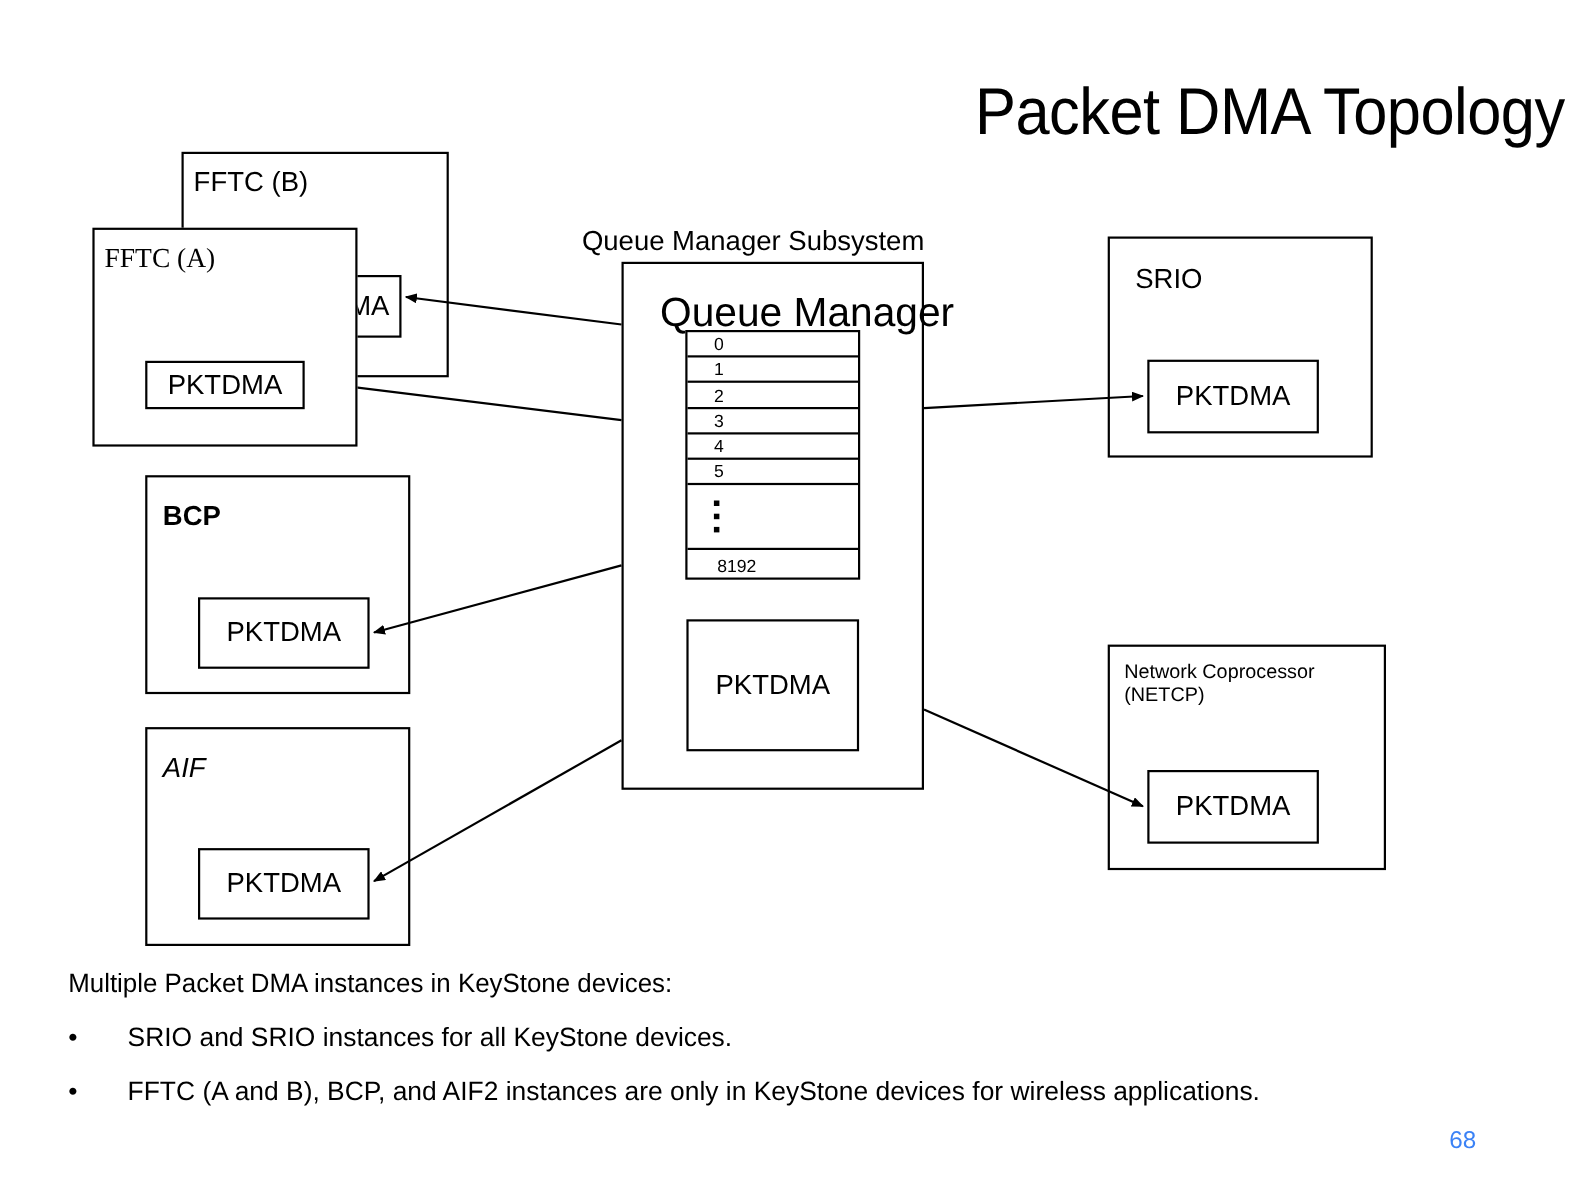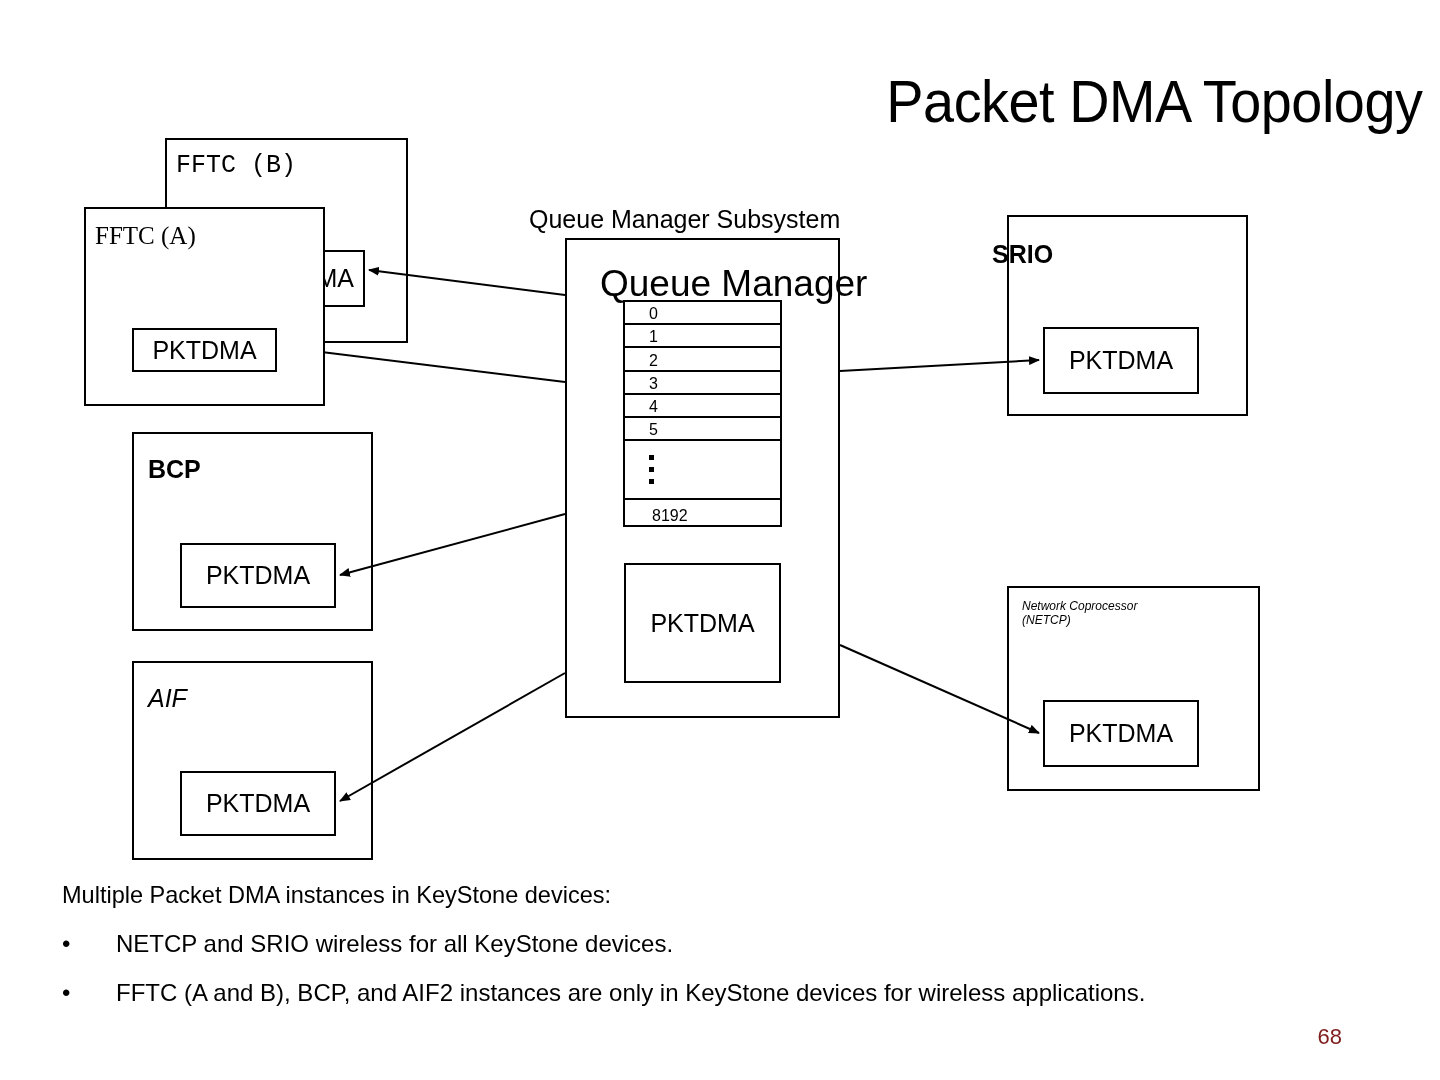--- a/index.html
+++ b/index.html
@@ -45,22 +45,21 @@
   }
 
   .box-label {
     position: absolute;
     font-size: 25px;
     line-height: 1.15;
     white-space: pre-line;
     color: #000;
   }
   .box-label.small {
-    font-size: 12px;
-    font-style: italic;
+    font-size: 18px;
   }
 
   
   .pktdma {
     position: absolute;
     box-sizing: border-box;
     border: 2px solid #000;
     background: #fff;
     display: flex;
     align-items: center;
@@ -152,49 +151,49 @@
   .bullet-dot {
     width: 54px;
     flex: 0 0 54px;
     font-size: 24px;
   }
   .page-number {
     position: absolute;
     right: 98px;
     bottom: 30px;
     font-size: 22px;
-    color: #7f1d1d;
+    color: #3b82f6;
   }
 </style>
 </head>
 <body>
 
 <div id="slide">
 
   <div class="slide-title">Packet DMA Topology</div>
 
   <div class="box" style="left:165px; top:138px; width:243px; height:205px;"></div>
-  <div class="box-label" style="left:176px; top:152px;font-family:Liberation Mono, monospace;">FFTC (B)</div>
+  <div class="box-label" style="left:176px; top:152px;">FFTC (B)</div>
 
   <div class="pktdma" style="left:243px; top:250px; width:122px; height:57px; justify-content:flex-end; padding-right:9px;">PKTDMA</div>
 
   <div class="box" style="left:84px; top:207px; width:241px; height:199px; z-index:3;"></div>
   <div class="box-label" style="left:95px; top:222px; z-index:4;font-family:Liberation Serif, serif;">FFTC (A)</div>
   <div class="pktdma" style="left:132px; top:328px; width:145px; height:44px; z-index:4;">PKTDMA</div>
 
   <div class="box" style="left:132px; top:432px; width:241px; height:199px;"></div>
   <div class="box-label" style="left:148px; top:455px;font-weight:bold;">BCP</div>
   <div class="pktdma" style="left:180px; top:543px; width:156px; height:65px;">PKTDMA</div>
 
   <div class="box" style="left:132px; top:661px; width:241px; height:199px;"></div>
   <div class="box-label" style="left:148px; top:684px;font-style:italic;">AIF</div>
   <div class="pktdma" style="left:180px; top:771px; width:156px; height:65px;">PKTDMA</div>
 
   <div class="box" style="left:1007px; top:215px; width:241px; height:201px;"></div>
-  <div class="box-label" style="left:992px; top:240px;font-weight:bold;">SRIO</div>
+  <div class="box-label" style="left:1032px; top:240px;">SRIO</div>
   <div class="pktdma" style="left:1043px; top:327px; width:156px; height:67px;">PKTDMA</div>
 
   <div class="box" style="left:1007px; top:586px; width:253px; height:205px;"></div>
   <div class="box-label small" style="left:1022px; top:600px;">Network Coprocessor
 (NETCP)</div>
   <div class="pktdma" style="left:1043px; top:700px; width:156px; height:67px;">PKTDMA</div>
 
   <div class="subsystem-label" style="left:529px; top:205px;">Queue Manager Subsystem</div>
 
   <div class="box" style="left:565px; top:238px; width:275px; height:480px;"></div>
@@ -237,21 +236,21 @@
 
     <line x1="840" y1="371" x2="1039" y2="360" stroke="#000" stroke-width="2" marker-end="url(#ah)"></line>
 
     <line x1="840" y1="645" x2="1039" y2="733" stroke="#000" stroke-width="2" marker-end="url(#ah)"></line>
   </svg>
 
   <div class="body-text" style="left:62px; top:881px;">Multiple Packet DMA instances in KeyStone devices:</div>
 
   <div class="bullet-row" style="left:62px; top:930px;">
     <span class="bullet-dot">•</span>
-    <span>NETCP and SRIO wireless for all KeyStone devices.</span>
+    <span>SRIO and SRIO instances for all KeyStone devices.</span>
   </div>
 
   <div class="bullet-row" style="left:62px; top:979px;">
     <span class="bullet-dot">•</span>
     <span>FFTC (A and B), BCP, and AIF2 instances are only in KeyStone devices for wireless applications.</span>
   </div>
 
   <div class="page-number">68</div>
 
 </div>

